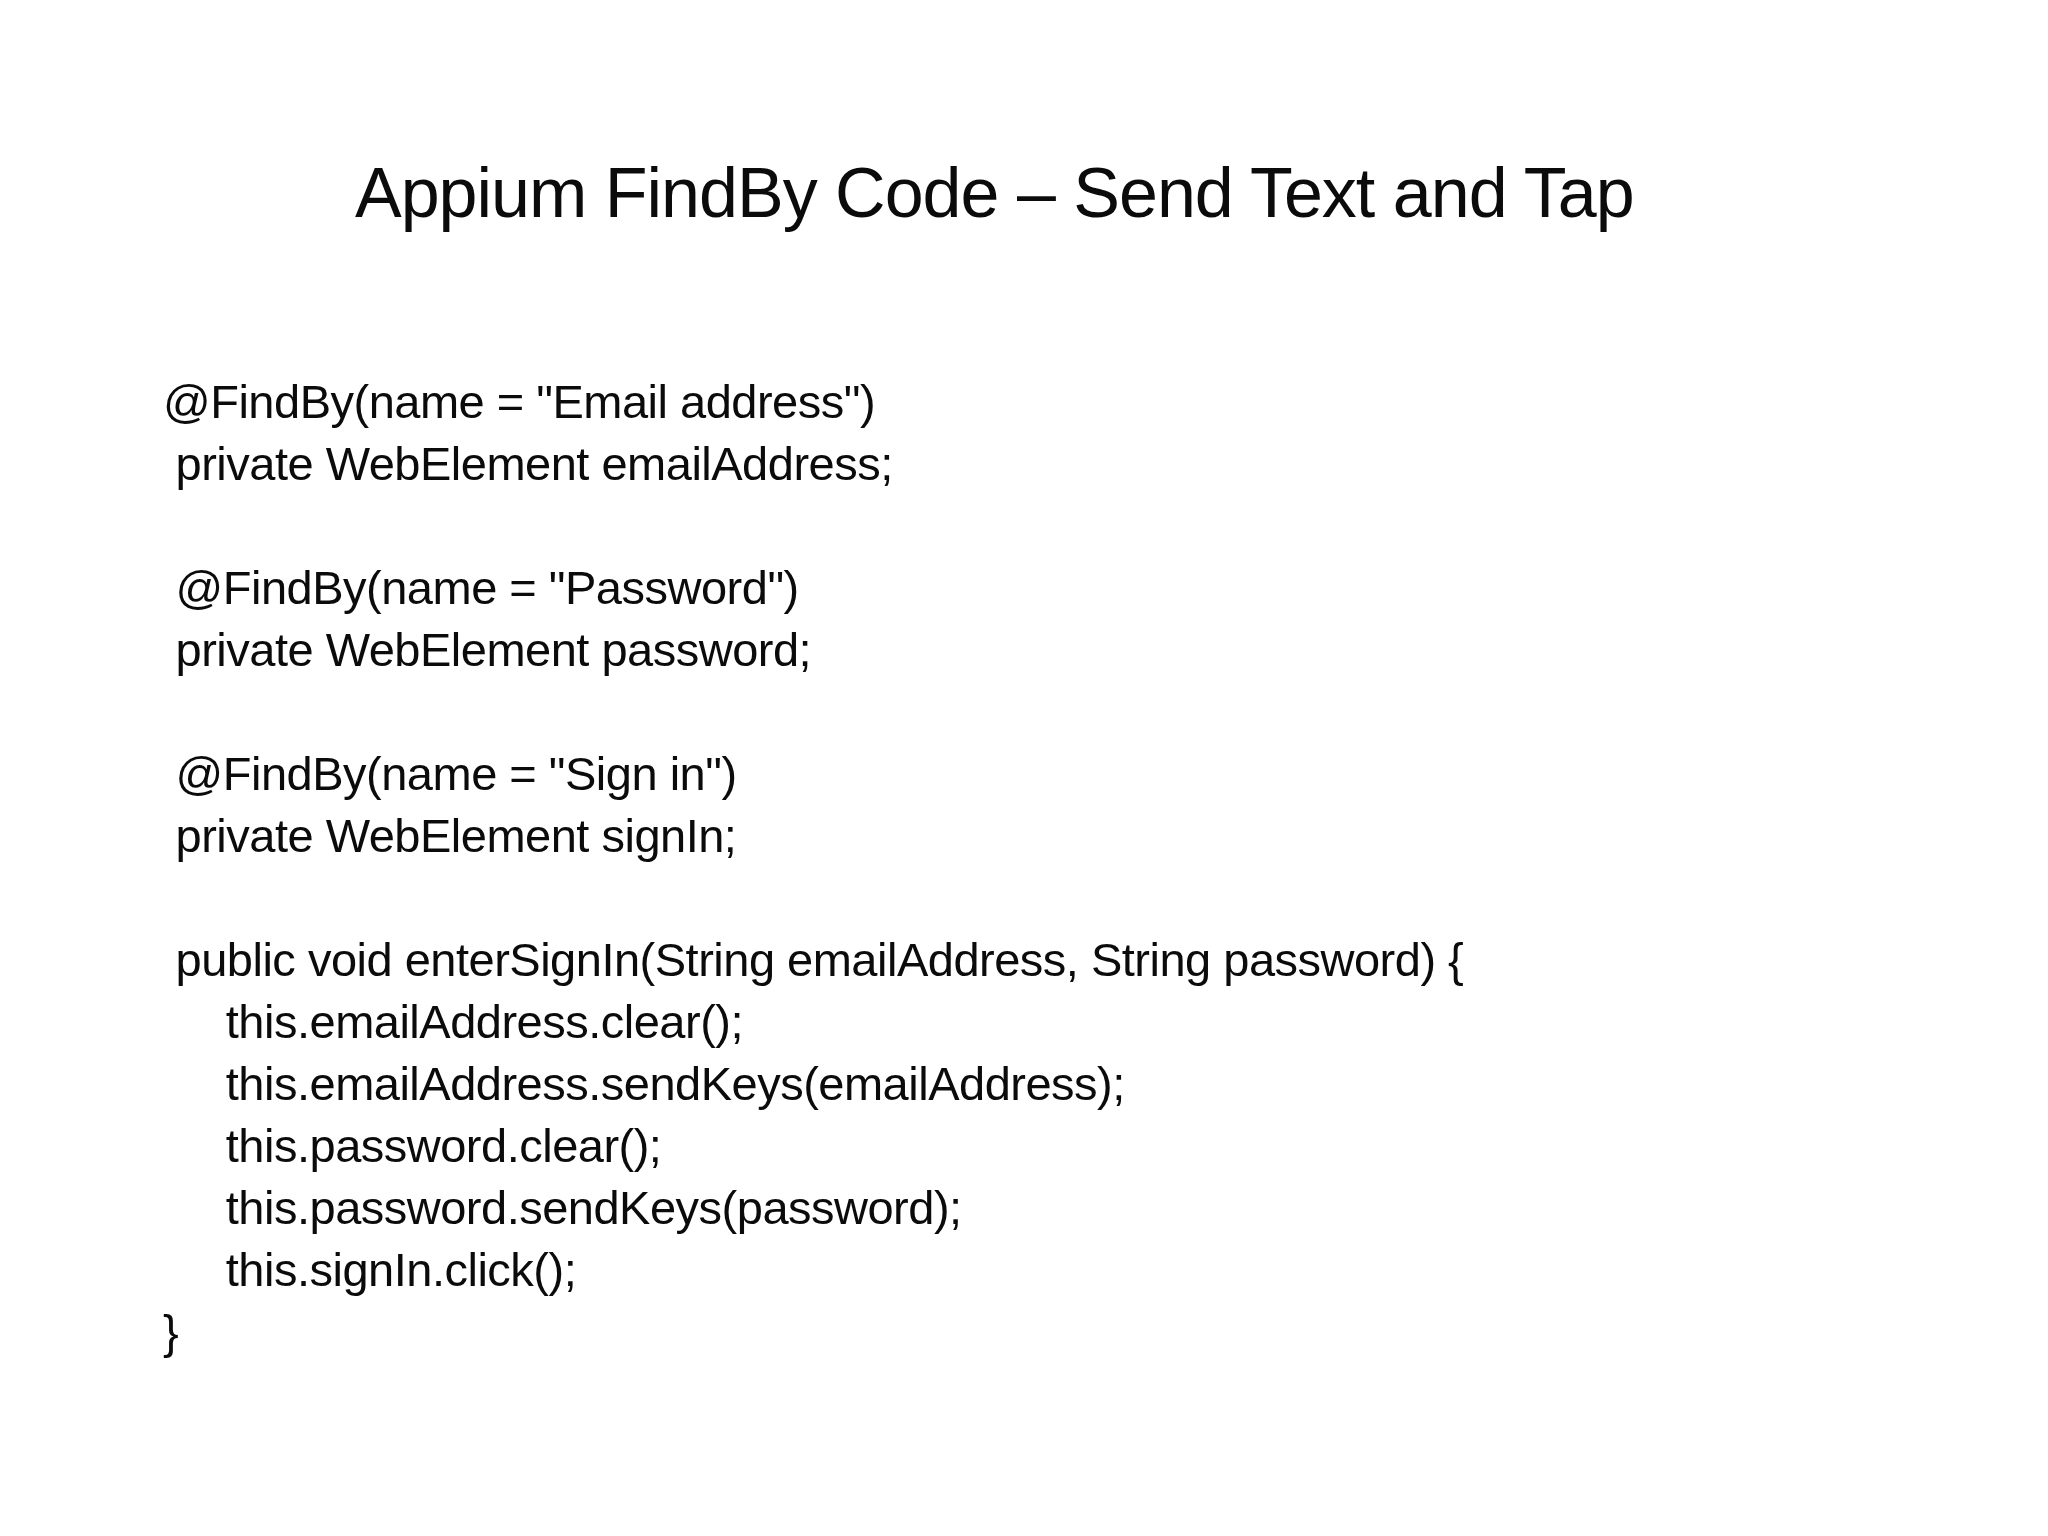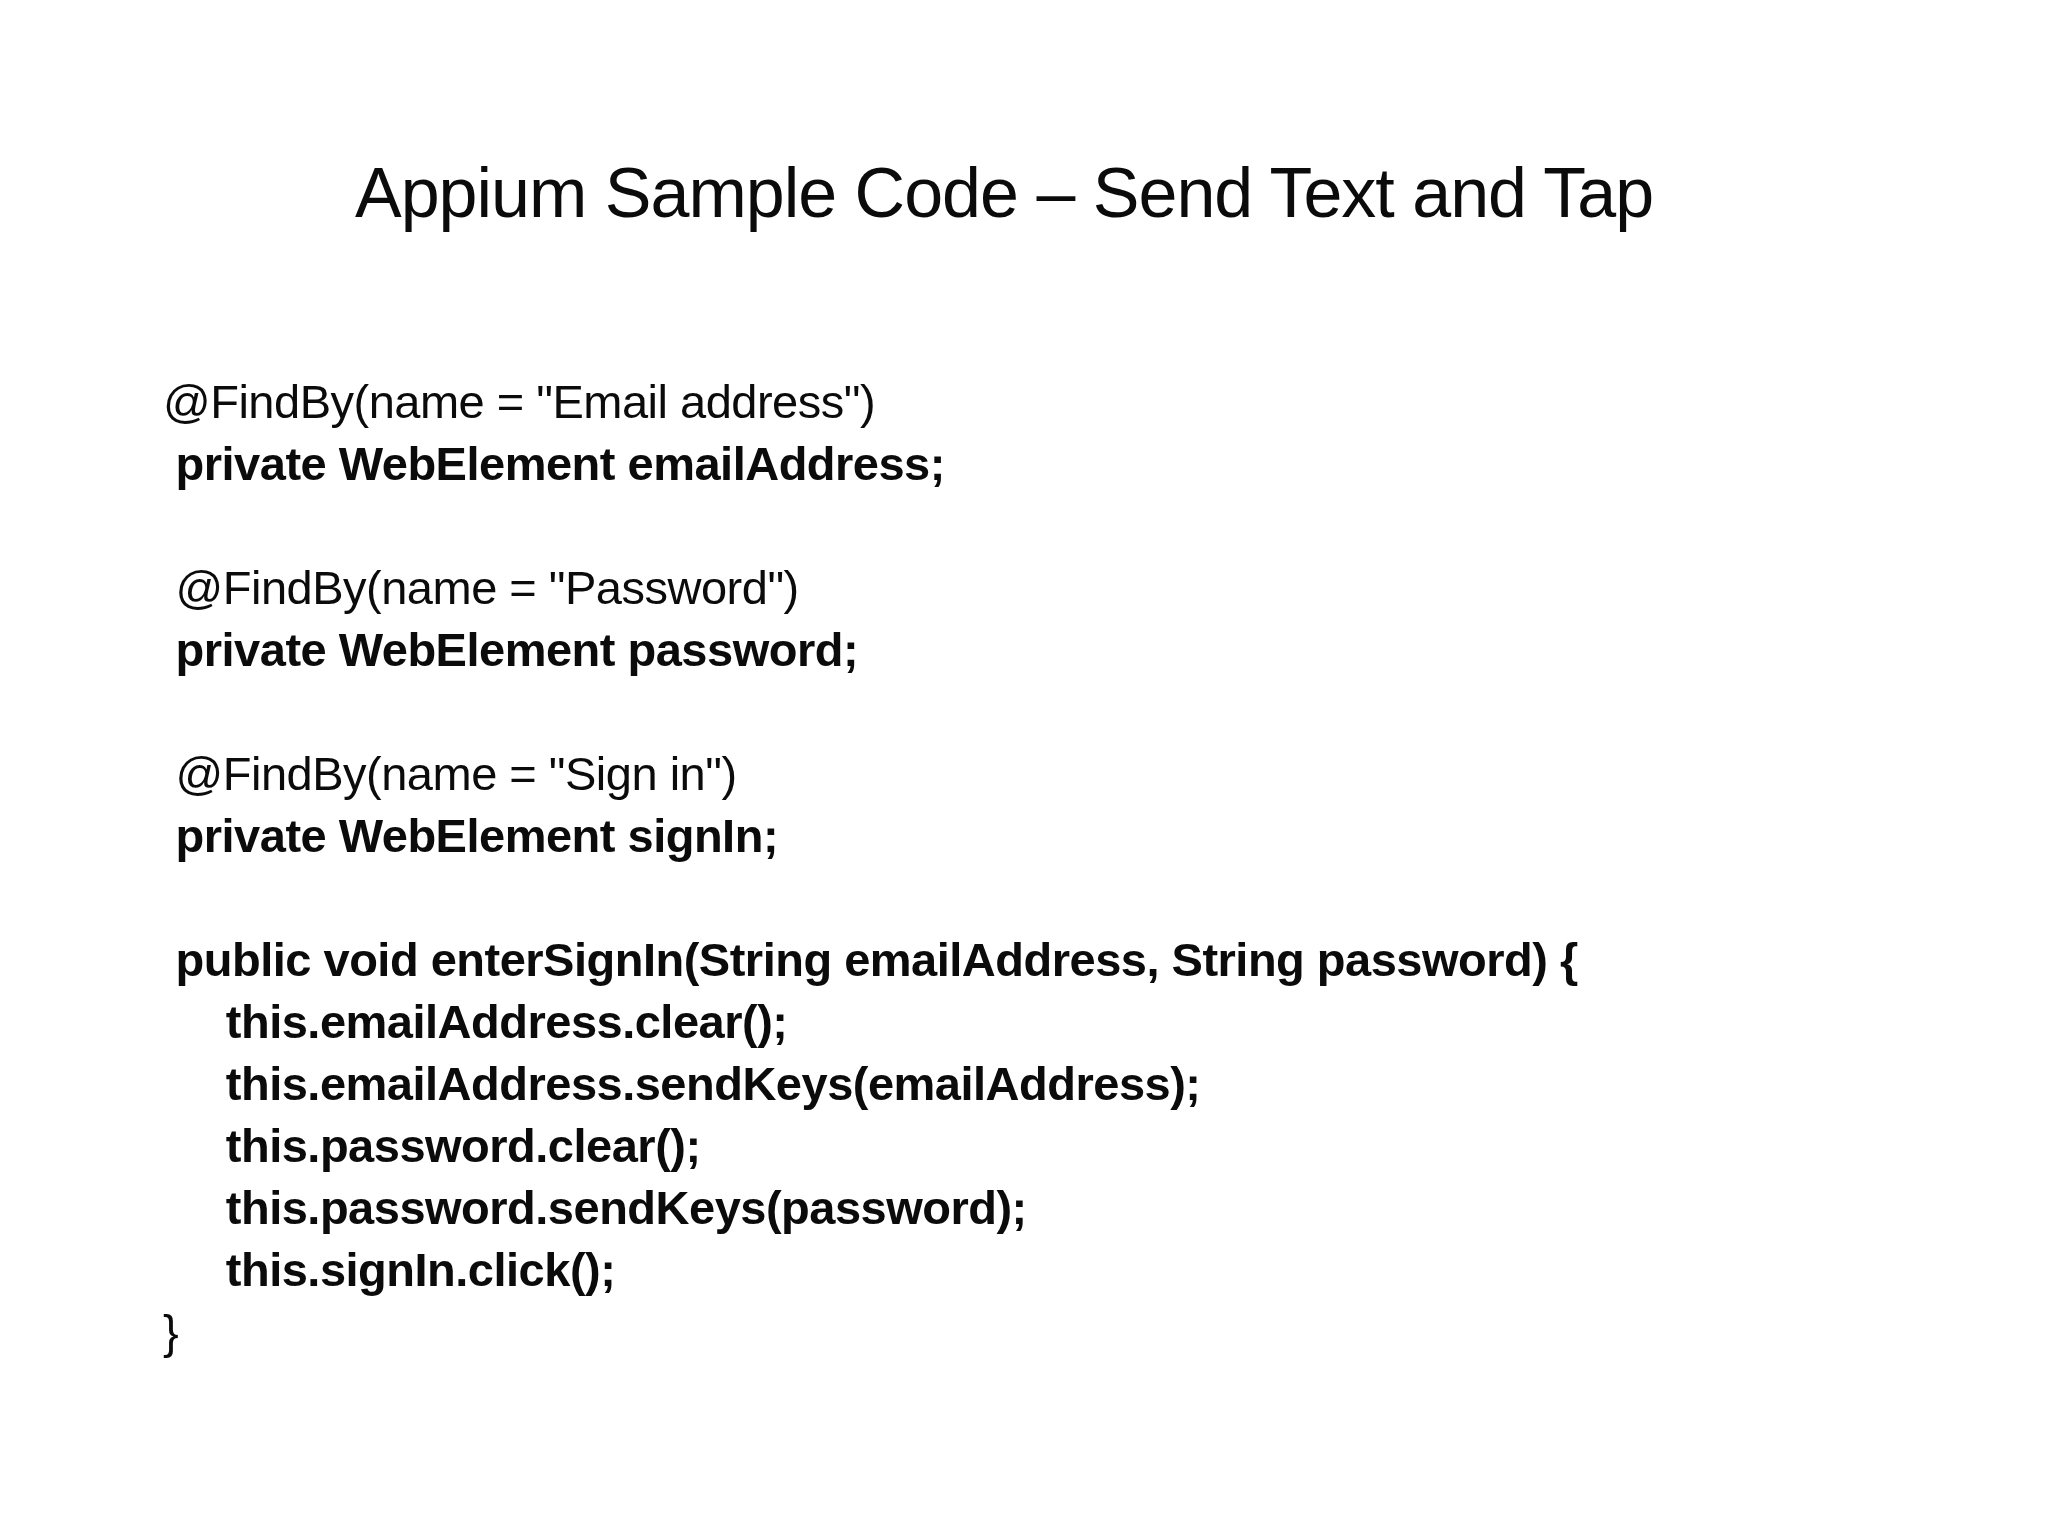--- a/index.html
+++ b/index.html
@@ -35,23 +35,23 @@
     line-height: 62px;
     letter-spacing: -0.5px;
     white-space: pre;
     color: #0b0b0b;
   }
   .code-line {
     min-height: 62px;
     font-weight: 400;
   }
   .code-line.bold {
-    font-weight: 700;
+    font-weight: 400;
   }
 </style>
 </head>
 <body>
 
 <div class="slide">
-  <div class="slide-title">Appium Sample Code – Send Text and Tap</div>
+  <div class="slide-title">Appium FindBy Code – Send Text and Tap</div>
 
   <div class="code-block"><div class="code-line">@FindBy(name = "Email address")</div><div class="code-line bold"> private WebElement emailAddress;</div><div class="code-line"></div><div class="code-line"> @FindBy(name = "Password")</div><div class="code-line bold"> private WebElement password;</div><div class="code-line"></div><div class="code-line"> @FindBy(name = "Sign in")</div><div class="code-line bold"> private WebElement signIn;</div><div class="code-line"></div><div class="code-line bold"> public void enterSignIn(String emailAddress, String password) {</div><div class="code-line bold">     this.emailAddress.clear();</div><div class="code-line bold">     this.emailAddress.sendKeys(emailAddress);</div><div class="code-line bold">     this.password.clear();</div><div class="code-line bold">     this.password.sendKeys(password);</div><div class="code-line bold">     this.signIn.click();</div><div class="code-line">}</div></div>
 </div>
 
 </body></html>

